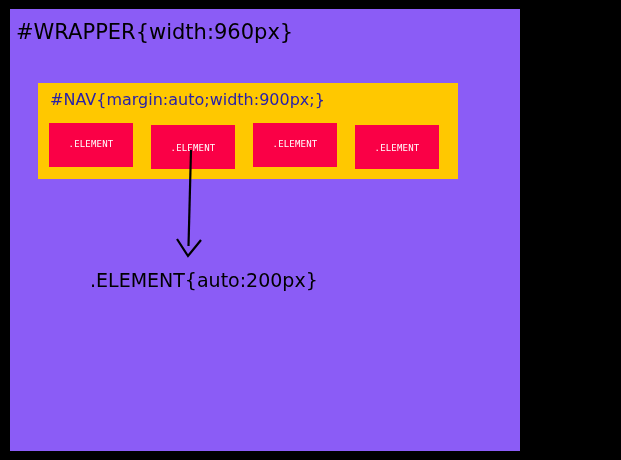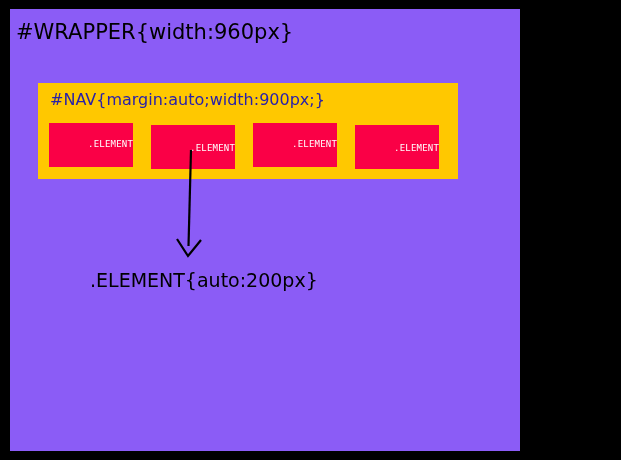--- a/index.html
+++ b/index.html
@@ -81,21 +81,21 @@
   .element-box.e0 { left: 11px;  top: 40px; }
   .element-box.e1 { left: 113px; top: 42px; }
   .element-box.e2 { left: 215px; top: 40px; }
   .element-box.e3 { left: 317px; top: 42px; }
 
   .element-label {
     position: absolute;
     left: 0;
     right: 0;
     top: 15px;
-    text-align: right;
+    text-align: center;
     font-family: "DejaVu Sans Mono", monospace;
     font-size: 9px;
     line-height: 12px;
     color: #ffffff;
     letter-spacing: 0.2px;
   }
   .element-box.e1 .element-label { top: 17px; }
   .element-box.e3 .element-label { top: 17px; }
 
   

